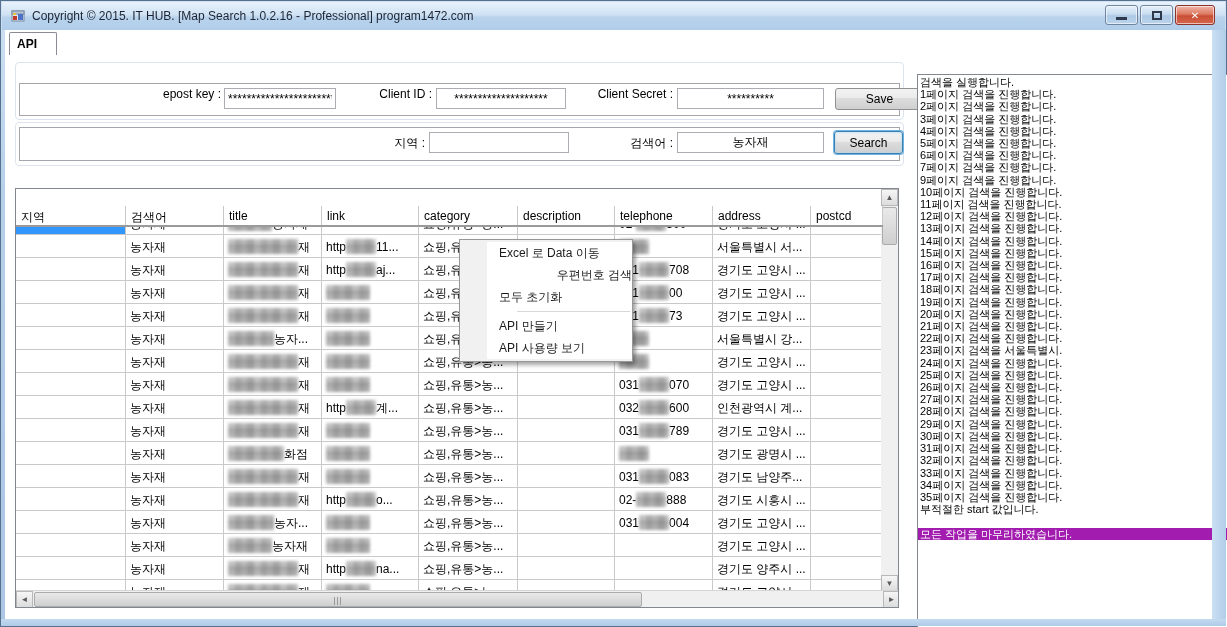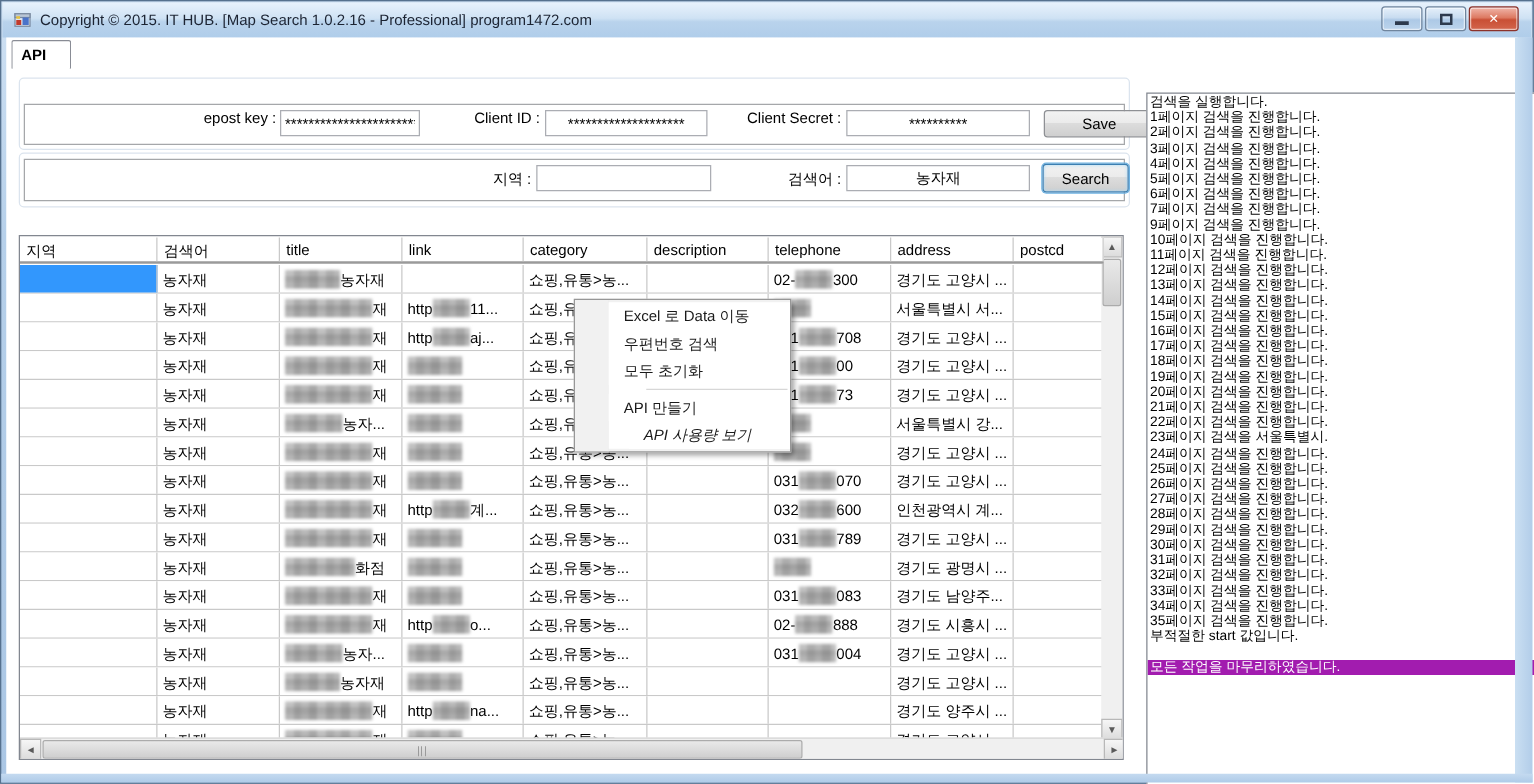--- a/index.html
+++ b/index.html
@@ -44,21 +44,21 @@
     font-size:12px; font-family:"Liberation Sans","DejaVu Sans",sans-serif; padding:0 3px; color:#000; }
   .tbox.center { text-align:center; }
   .btn { position:absolute; height:22px; border:1px solid #8e9094; border-radius:3px;
     background:linear-gradient(#f2f2f2,#ebebeb 45%,#dddddd 46%,#cfcfcf);
     font-size:12px; color:#000; text-align:center; line-height:20px; }
   .btn.focused { border:1px solid #3c7fb1; box-shadow:0 0 0 1px #6db2e2, inset 0 0 3px #a9d9f5; }
 
   
   #grid { position:absolute; left:10px; top:158px; width:884px; height:420px;
     border:1px solid #828790; background:#fff; overflow:hidden; }
-  #grid-header { position:absolute; left:0; top:1px; height:21px; display:flex;
+  #grid-header { position:absolute; left:0; top:17px; height:21px; display:flex;
     border-bottom:2px solid #9a9a9a; background:#fff; z-index:1; }
   .ghead { font-size:12px; color:#000; padding:3px 0 0 5px; border-right:1px solid #c9c9c9;
     overflow:hidden; white-space:nowrap; }
   #grid-rows { position:absolute; left:0; top:23px; width:867px; height:380px; overflow:hidden; }
   .grow { display:flex; height:23px; border-bottom:1px solid #c9c9c9; background:#fff; }
   .gcell { font-size:12px; color:#000; padding:4px 2px 0 4px; border-right:1px solid #c9c9c9;
     overflow:hidden; white-space:nowrap; }
   .c0{width:110px;} .c1{width:98px;} .c2{width:98px;} .c3{width:97px;} .c4{width:99px;}
   .c5{width:97px;} .c6{width:98px;} .c7{width:98px;} .c8{width:72px;}
   .gcell.sel { background:#3297fd; }
@@ -365,25 +365,25 @@
             <span class="grip"></span>
           </span>
         <span class="sbtn" style="right:0; top:0;">►</span>
       </div>
     </div>
 
     <div id="ctx-menu">
       <div class="mgut"></div>
       <div id="ctx-inner">
           <div class="mi" style="margin-left: 0px; padding-left: 12px;">Excel 로 Data 이동</div>
-          <div class="mi" style="margin-left: 0px; padding-left: 12px;">우편번호 검색</div>
+          <div class="mi" style="margin-left: 0px; padding-left: 12px; text-align: right;">우편번호 검색</div>
           <div class="mi" style="margin-left: 0px; padding-left: 12px;">모두 초기화</div>
           <div class="msep"></div>
           <div class="mi" style="margin-left: 0px; padding-left: 12px;">API 만들기</div>
-          <div class="mi" style="margin-left: 16px; padding-left: 12px; font-style: italic;">API 사용량 보기</div>
+          <div class="mi" style="margin-left: 0px; padding-left: 12px;">API 사용량 보기</div>
         </div>
     </div>
 
     <div id="log">
         <div class="logline">검색을 실행합니다.</div>
         <div class="logline">1페이지 검색을 진행합니다.</div>
         <div class="logline">2페이지 검색을 진행합니다.</div>
         <div class="logline">3페이지 검색을 진행합니다.</div>
         <div class="logline">4페이지 검색을 진행합니다.</div>
         <div class="logline">5페이지 검색을 진행합니다.</div>

